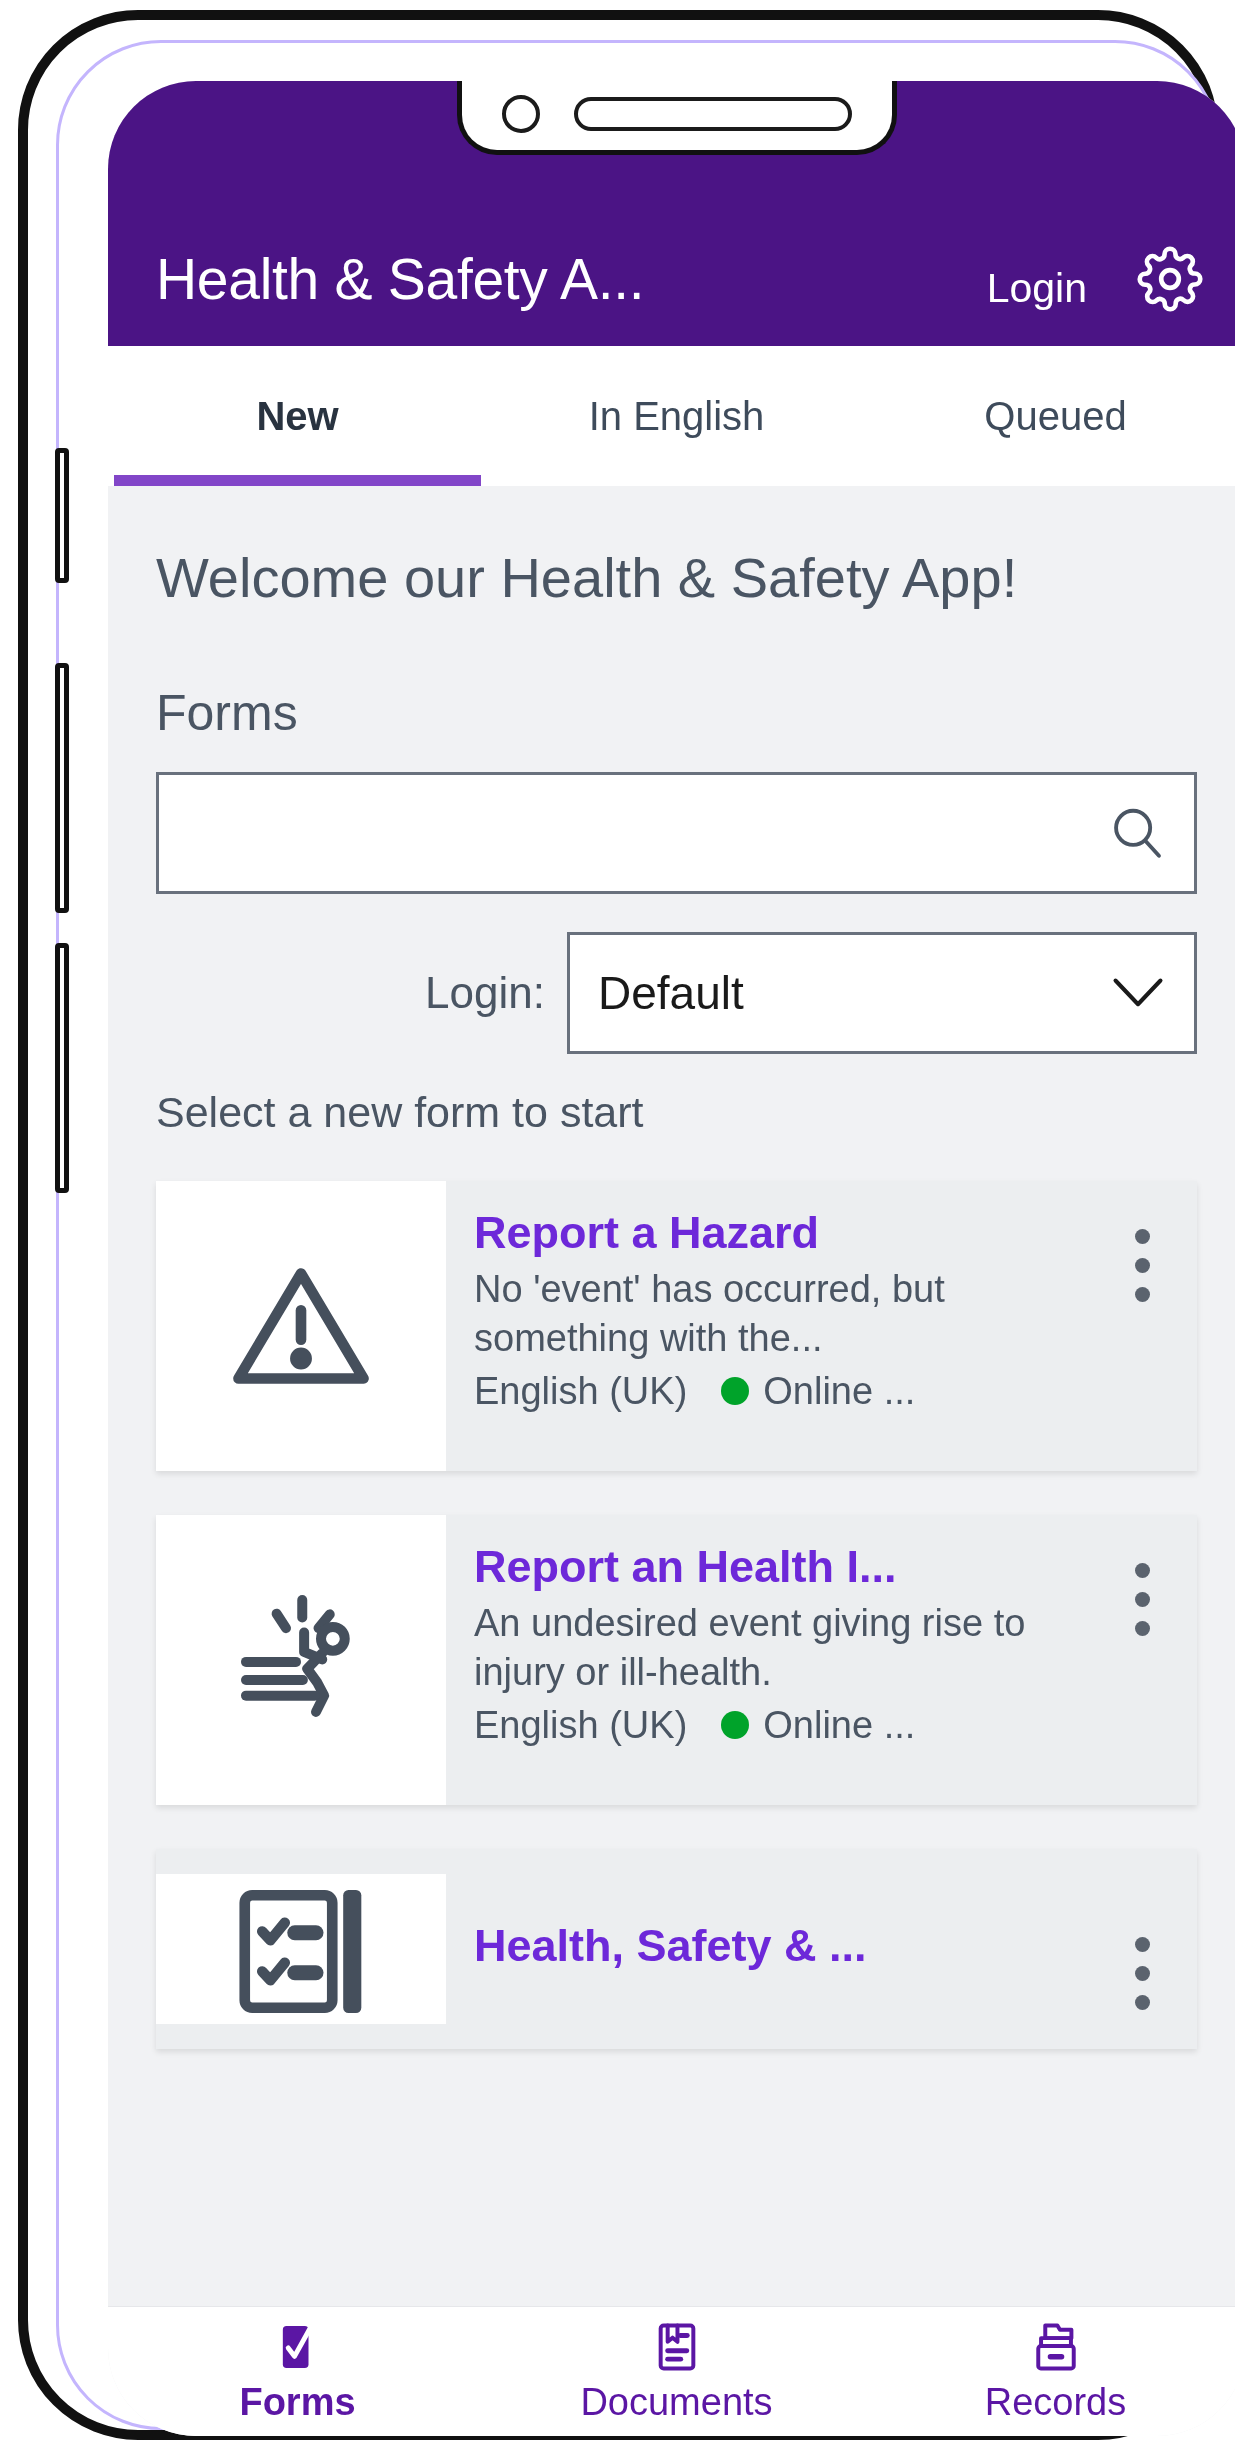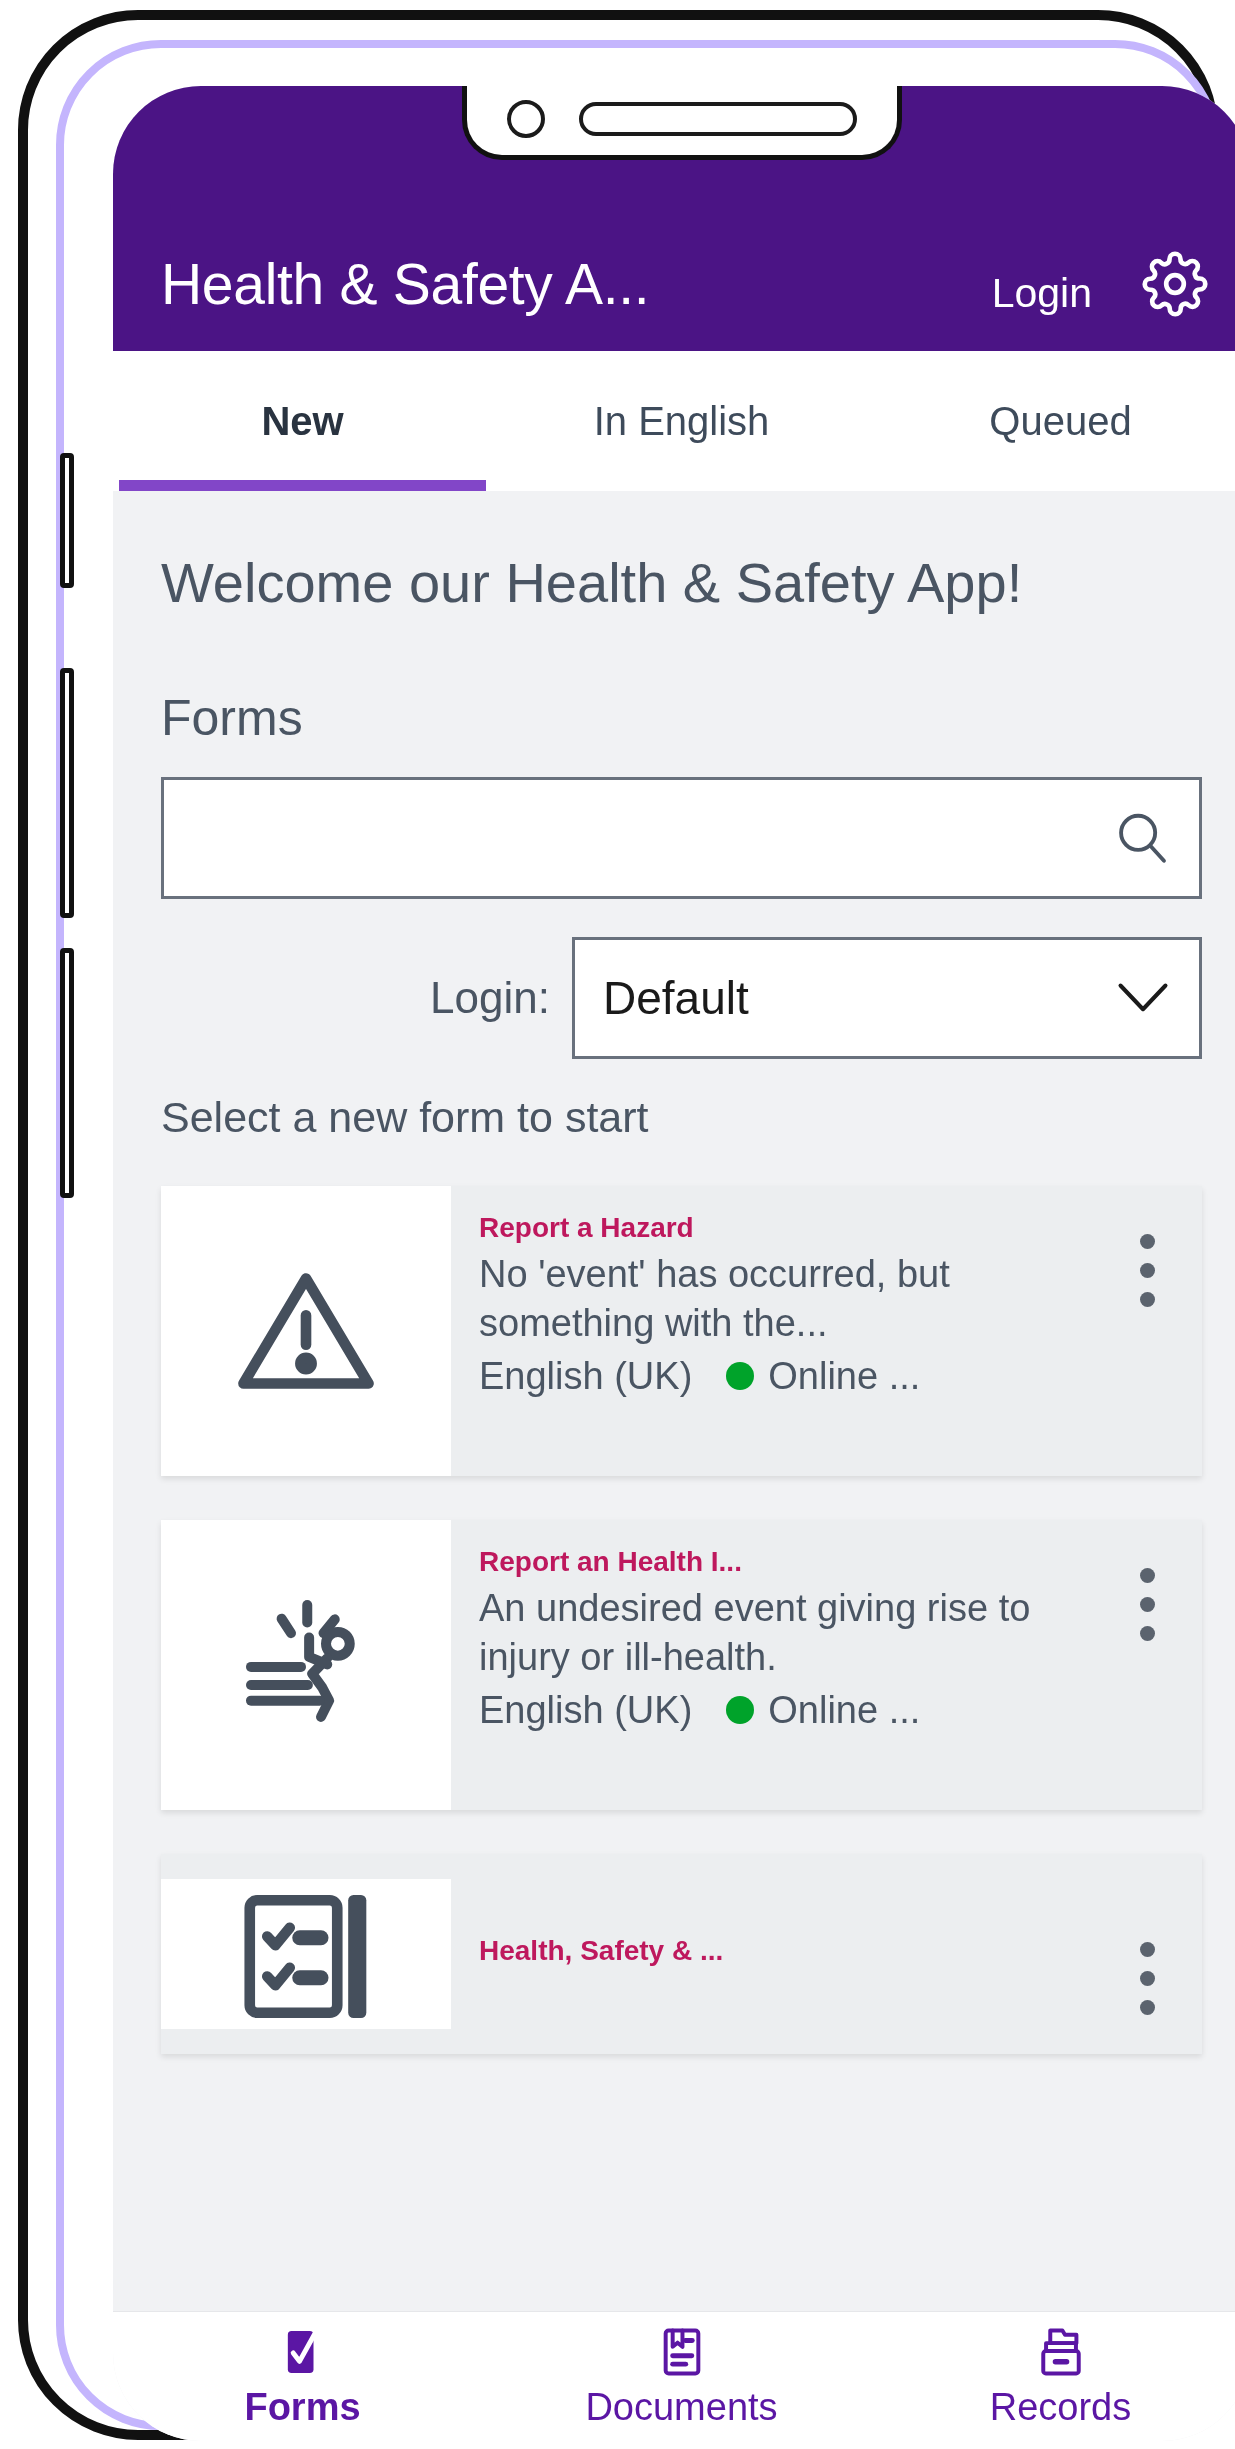--- a/index.html
+++ b/index.html
@@ -17,21 +17,21 @@
     width: 1200px; height: 2430px;
     background: #ffffff;
     border: 10px solid #111111;
     border-radius: 120px;
   }
   .phone-bezel {
     position: absolute;
     left: 28px; top: 20px;
     width: 1164px; height: 2390px;
     background: #ffffff;
-    border: 8px solid #c4b5fd;
+    border: 3px solid #c4b5fd;
     border-radius: 105px;
   }
 
   
   .btn-side {
     position: absolute;
     background: #ffffff;
     border: 5px solid #111111;
   }
   .btn-left-1 { left: -4px; top: 405px; width: 14px; height: 135px; border-radius: 4px; }
@@ -235,23 +235,23 @@
     justify-content: center;
     flex: none;
   }
   .card-icon { width: 150px; height: 150px; }
   .card-body {
     flex: 1;
     padding: 26px 0 0 28px;
     min-width: 0;
   }
   .card-title {
-    font-size: 28px;
+    font-size: 45px;
     font-weight: bold;
-    color: #be185d;
+    color: #6d28d9;
     white-space: nowrap;
     overflow: hidden;
     margin-bottom: 6px;
   }
   .card-desc {
     font-size: 38px;
     color: #4a5563;
     line-height: 1.27;
     max-height: 100px;
     overflow: hidden;

